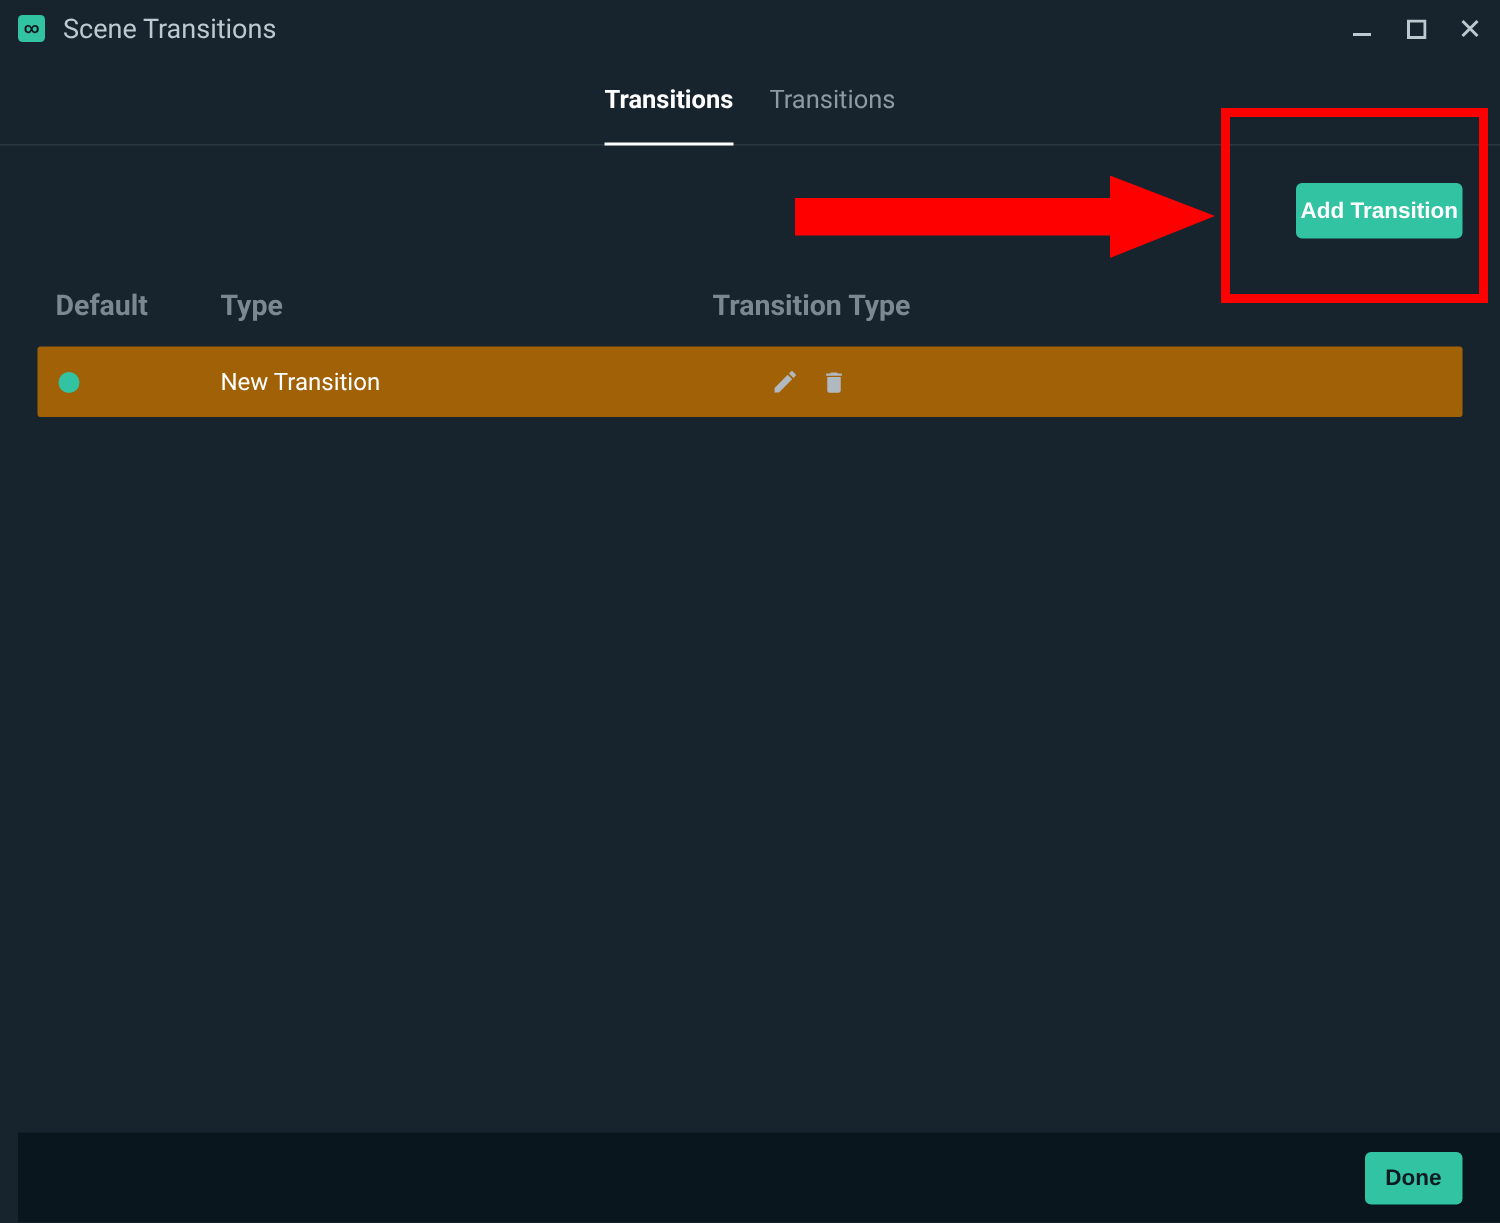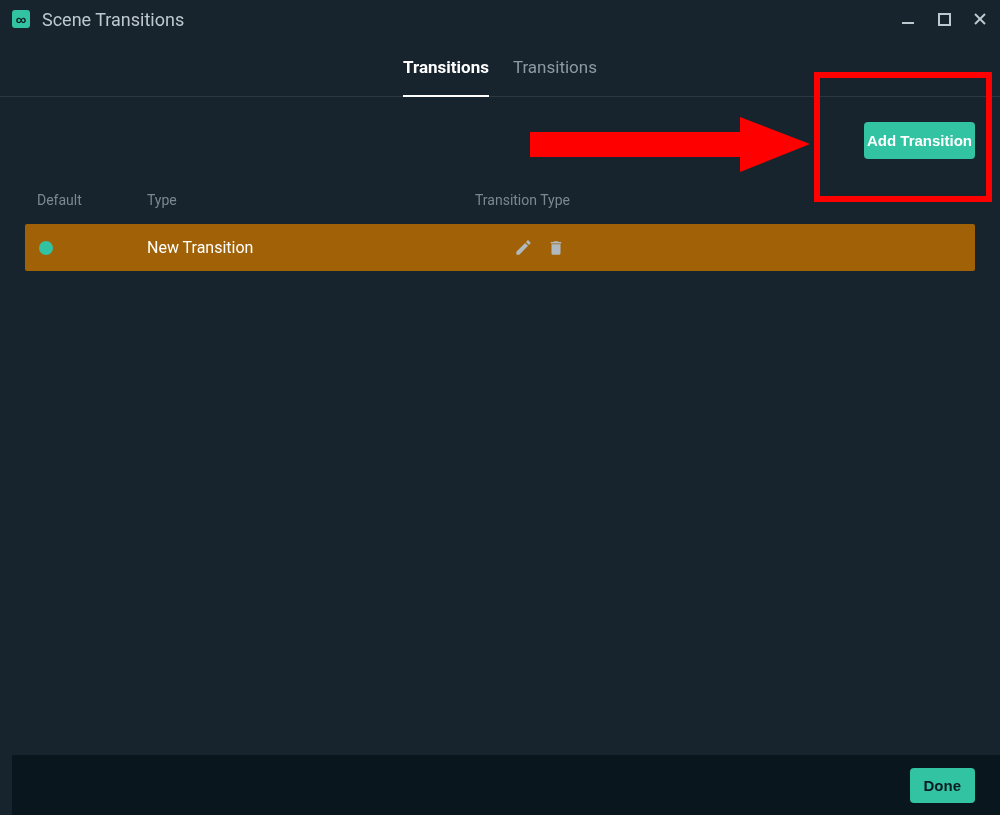--- a/index.html
+++ b/index.html
@@ -105,22 +105,22 @@
       display: flex;
       padding: 8px 12px;
       margin-bottom: 8px;
     }
     .col-default { width: 110px; }
     .col-name { width: 328px; }
     .col-type { flex: 1; }
     .col-actions { width: 90px; text-align: right; }
     .th {
       color: #7b8892;
-      font-size: 14px;
-      font-weight: 400;
+      font-size: 19px;
+      font-weight: 700;
     }
     .table-row {
       display: flex;
       align-items: center;
       background: #a16207;
       padding: 14px 12px;
       border-radius: 2px;
     }
     .td {
       color: #ffffff;

